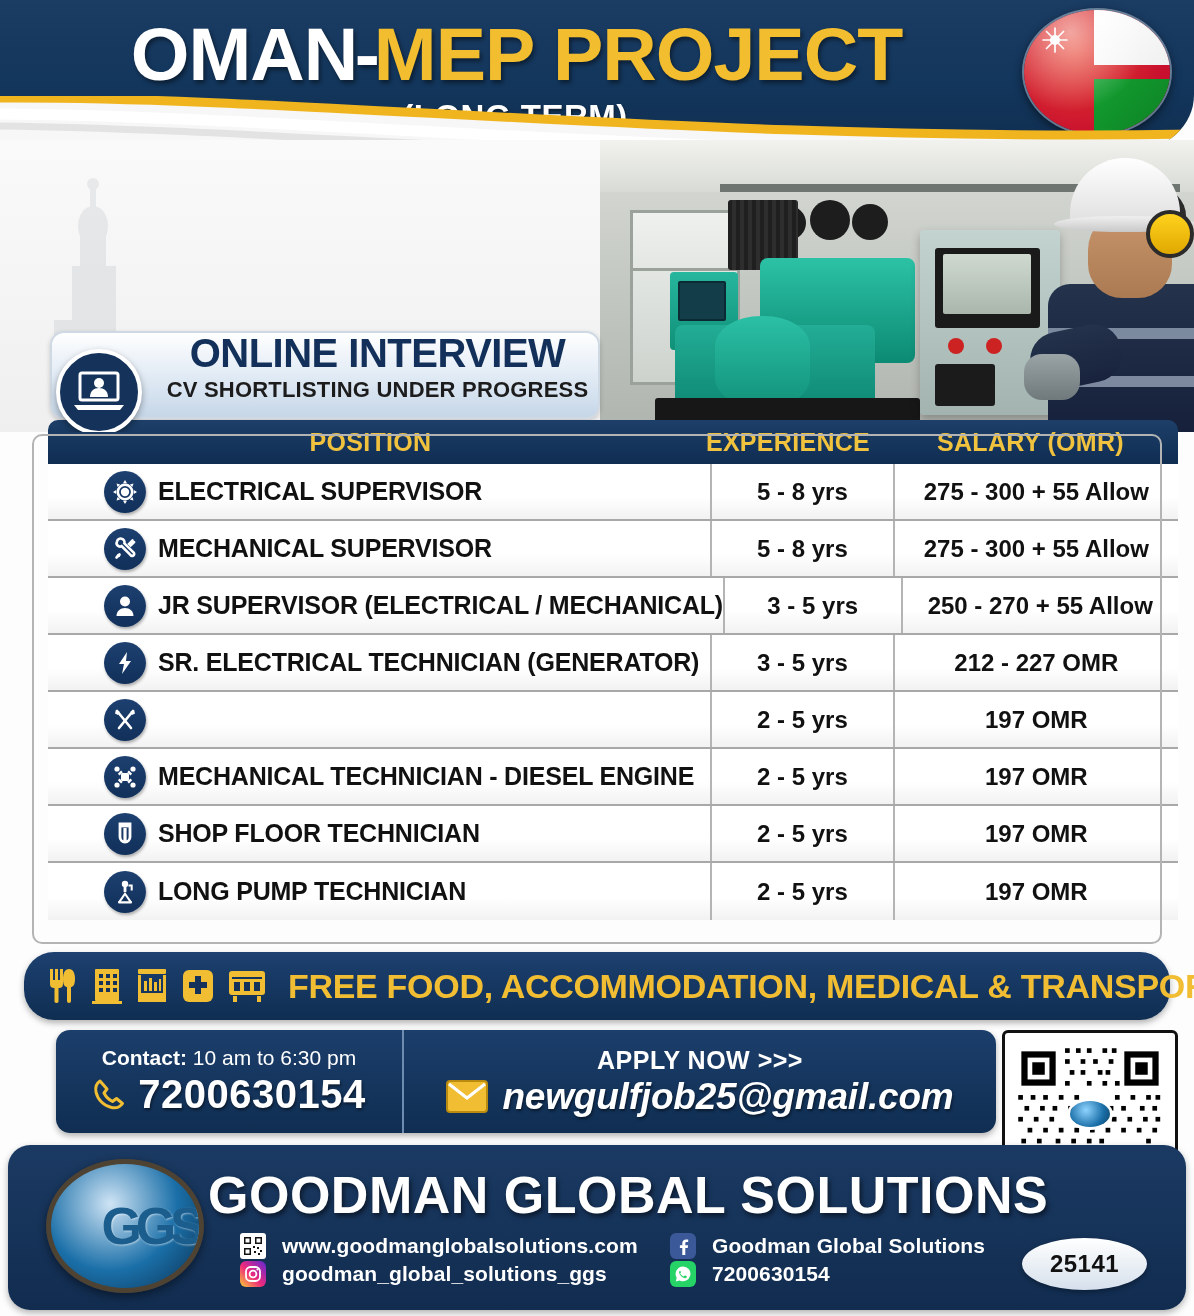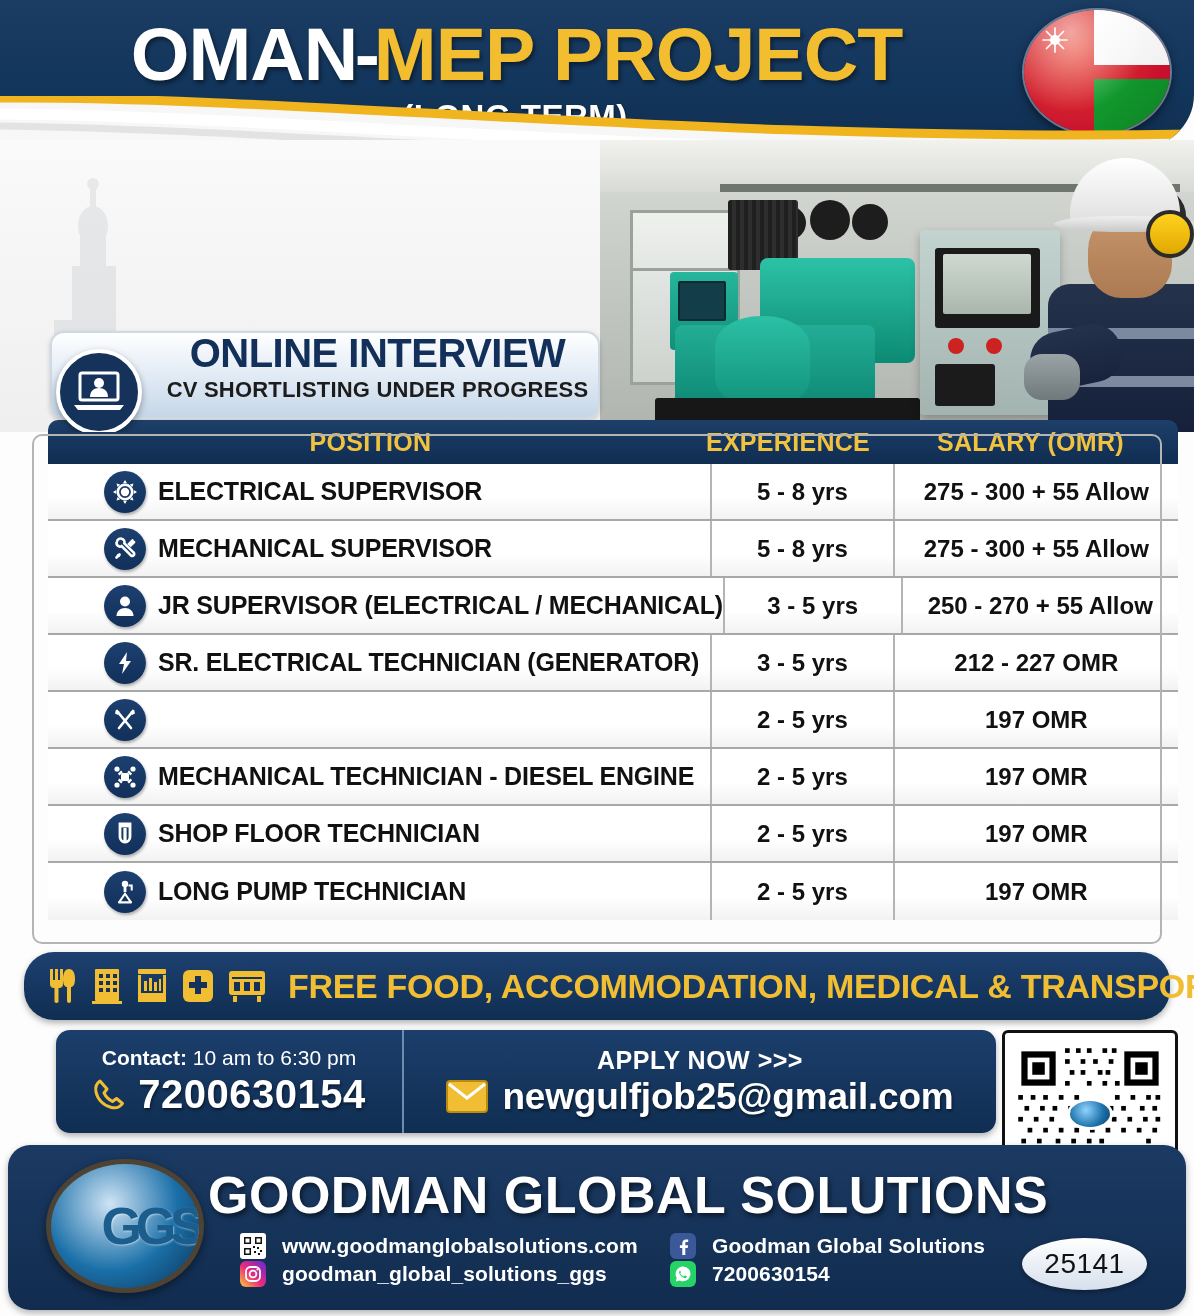--- a/index.html
+++ b/index.html
@@ -185,21 +185,21 @@
   .cb-right{ flex:1; height:100%; display:flex; flex-direction:column;
     align-items:center; justify-content:center; gap:1px; }
   .cb-label { font-size:21px; color:#ffffff; font-weight:bold; }
   .cb-label .thin { font-weight:normal; }
   .cb-phone-row { display:flex; align-items:center; gap:10px; }
   .cb-phone { font-size:40px; font-weight:bold; color:#ffffff; letter-spacing:.5px;
     text-shadow:1px 2px 3px rgba(0,0,0,.5); }
   .cb-apply { font-size:25px; color:#ffffff; font-weight:bold; letter-spacing:.5px; }
   .cb-mail-row { display:flex; align-items:center; gap:14px; }
   .cb-mail { font-size:37px; font-weight:bold; color:#ffffff; letter-spacing:-.2px;
-    text-shadow:1px 2px 3px rgba(0,0,0,.5); }
+    text-shadow:1px 2px 3px rgba(0,0,0,.5);font-style:italic; }
 
   
   .qr { position:absolute; left:1002px; top:1030px; width:176px; height:180px;
     background:#ffffff; border:3px solid #111111; border-radius:6px; padding:7px; }
   .qr-canvas { width:100%; height:100%; position:relative; }
   .qr-brand { position:absolute; right:3px; bottom:15px; font-size:7px; font-weight:bold;
     color:#000; letter-spacing:.5px; }
   .qr-foot { position:absolute; left:0; bottom:0; width:100%; text-align:center;
     font-size:5.5px; color:#333; letter-spacing:.3px; }
   .qr-logo { position:absolute; left:50%; top:46%; transform:translate(-50%,-50%);
@@ -227,21 +227,21 @@
     display:flex; align-items:center; justify-content:center; }
   .ic-web { background:#ffffff; border-radius:3px; }
   .ic-insta{ background:linear-gradient(45deg,#f9ce34,#ee2a7b 45%,#6228d7); }
   .ic-fb   { background:#3b5998; }
   .ic-wa   { background:#25d366; }
   .ft-txt { font-size:21px; color:#ffffff; font-weight:bold; letter-spacing:.1px; }
   .ft-badge { position:absolute; left:1022px; top:1238px; width:125px; height:52px;
     border-radius:50%; background:linear-gradient(180deg,#ffffff,#d6e0ec);
     display:flex; align-items:center; justify-content:center;
     box-shadow:0 2px 5px rgba(0,0,0,.35); }
-  .ft-badge-txt { font-size:28px; font-weight:normal; color:#111111; letter-spacing:.5px; }
+  .ft-badge-txt { font-size:24px; font-weight:bold; color:#111111; letter-spacing:.5px; }
 </style>
 </head>
 <body>
 
 <div class="poster">
 
   <div class="header">
     <div class="header-inner">
       <div class="title-row">
         <span class="title-main t-white">OMAN</span><span class="title-main t-white"> - </span><span class="title-main t-gold">MEP PROJECT</span>

